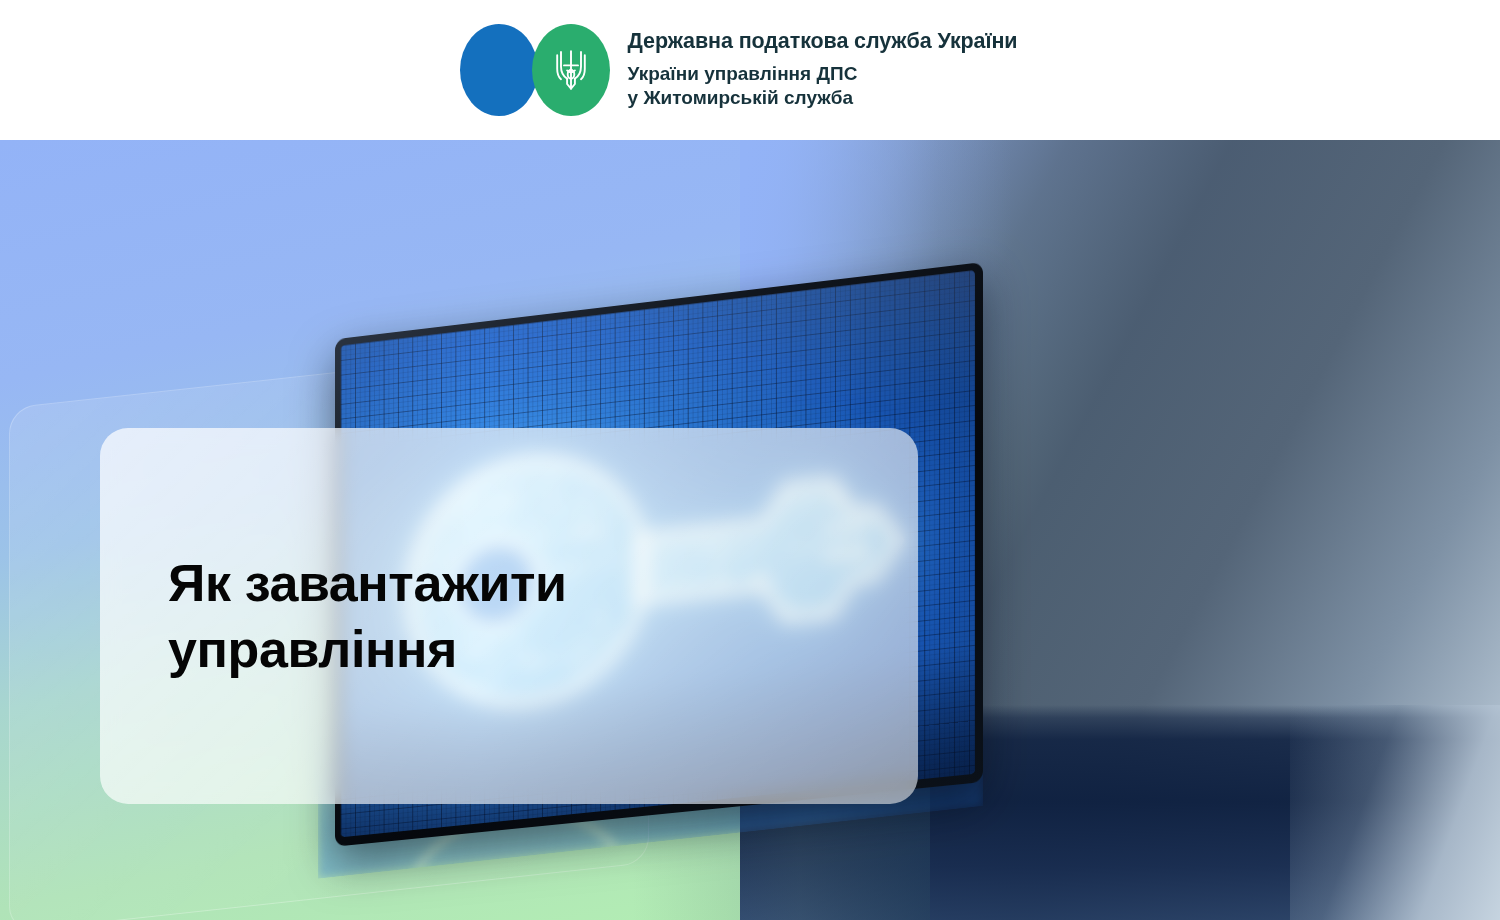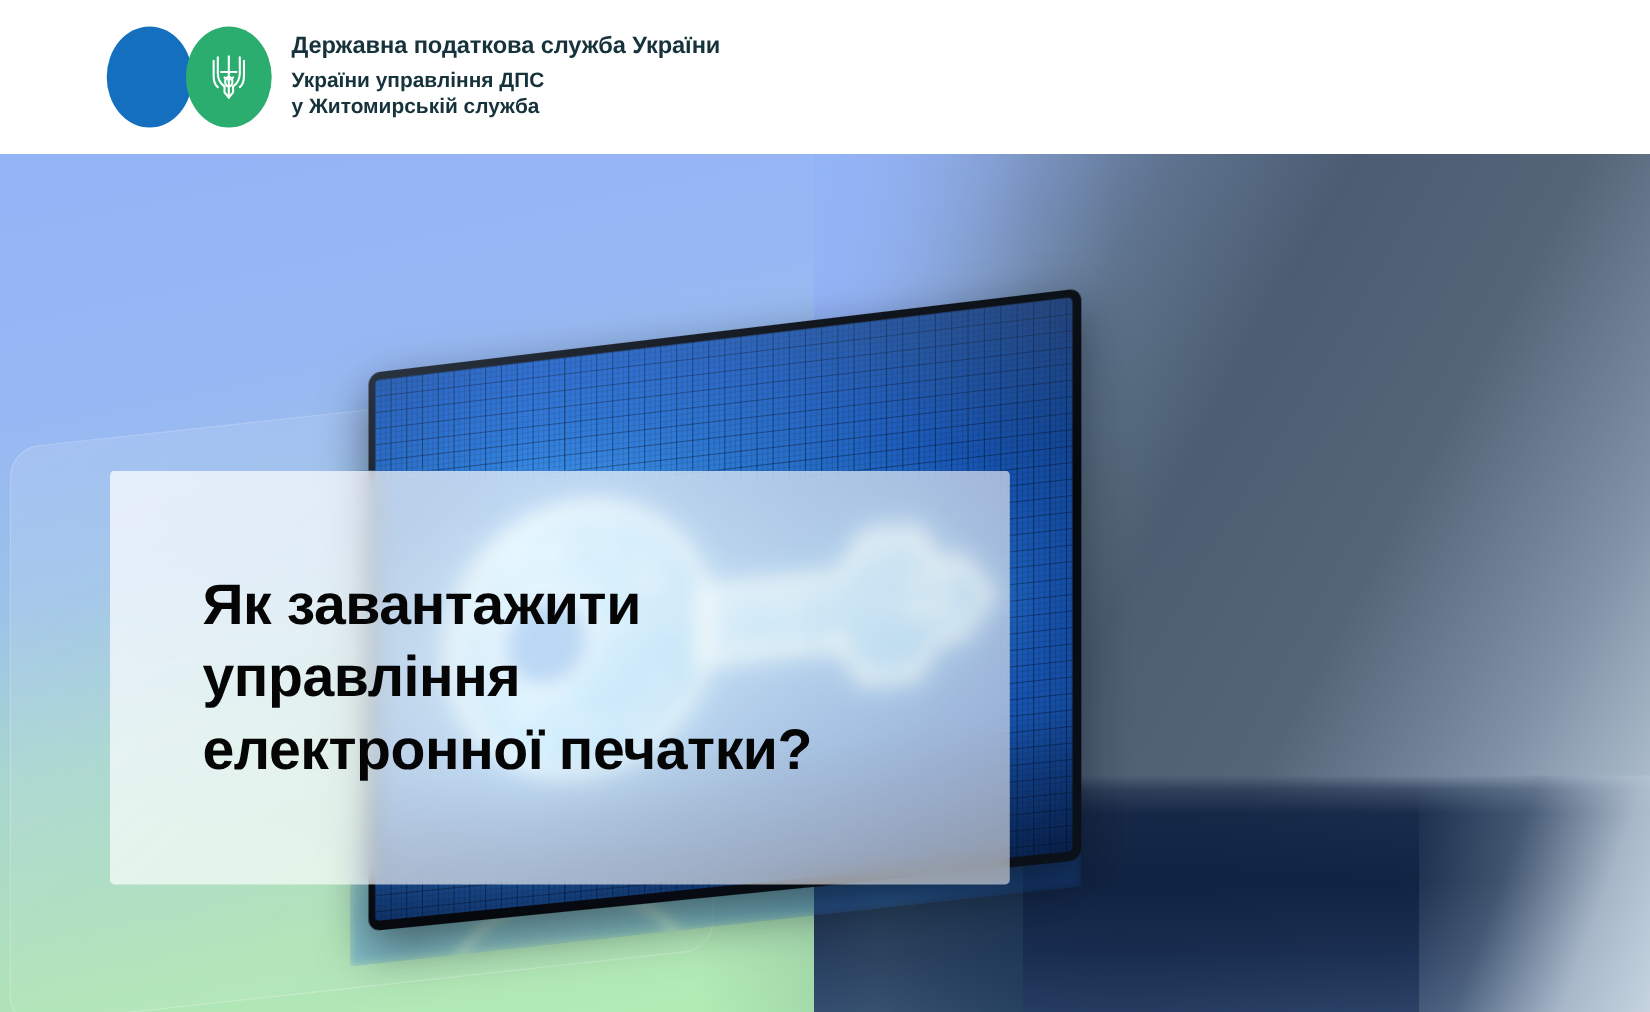--- a/index.html
+++ b/index.html
@@ -19,20 +19,21 @@
   }
 
   
   .header {
     position:absolute; top:0; left:0;
     width:1380px; height:140px;
     background:#ffffff;
     display:flex; align-items:center;
     padding-left:97px;
     z-index:40;
+    justify-content:center;
   }
 
   .logo-mark {
     position:relative;
     width:150px; height:92px;
     flex:0 0 auto;
   }
   .logo-circle {
     position:absolute; top:0;
     width:78px; height:92px;
@@ -249,31 +250,30 @@
   .reflection-inner .screen-grid {
     background-image:
       repeating-linear-gradient(to right, rgba(3,18,48,0.34) 0 1px, transparent 1px 15px);
   }
 
   
   .title-card {
     position:absolute;
     left:100px; top:288px;
     width:818px; height:376px;
-    border-radius:4px;
+    border-radius:28px;
     background:linear-gradient(135deg,
       rgba(255,255,255,0.72) 0%,
       rgba(255,255,255,0.66) 40%,
       rgba(255,255,255,0.60) 72%,
       rgba(255,255,255,0.55) 100%);
     backdrop-filter:blur(9px);
     -webkit-backdrop-filter:blur(9px);
     display:flex; align-items:center;
     z-index:30;
-    padding-left:16px;
   }
   .title-text {
     padding-left:68px;
     padding-right:30px;
     font-size:52px;
     font-weight:bold;
     line-height:66px;
     color:#050505;
     letter-spacing:-0.4px;
   }
@@ -404,18 +404,17 @@
 
           <div class="screen-vignette"></div>
         </div>
       </div>
     </div>
 
     <div class="title-card">
       <h1 class="title-text">
         <span class="ln">Як завантажити</span>
         <span class="ln">управління</span>
-        <span class="ln">електронної печатки?</span>
       </h1>
     </div>
 
   </section>
 </div>
 
 </body></html>

